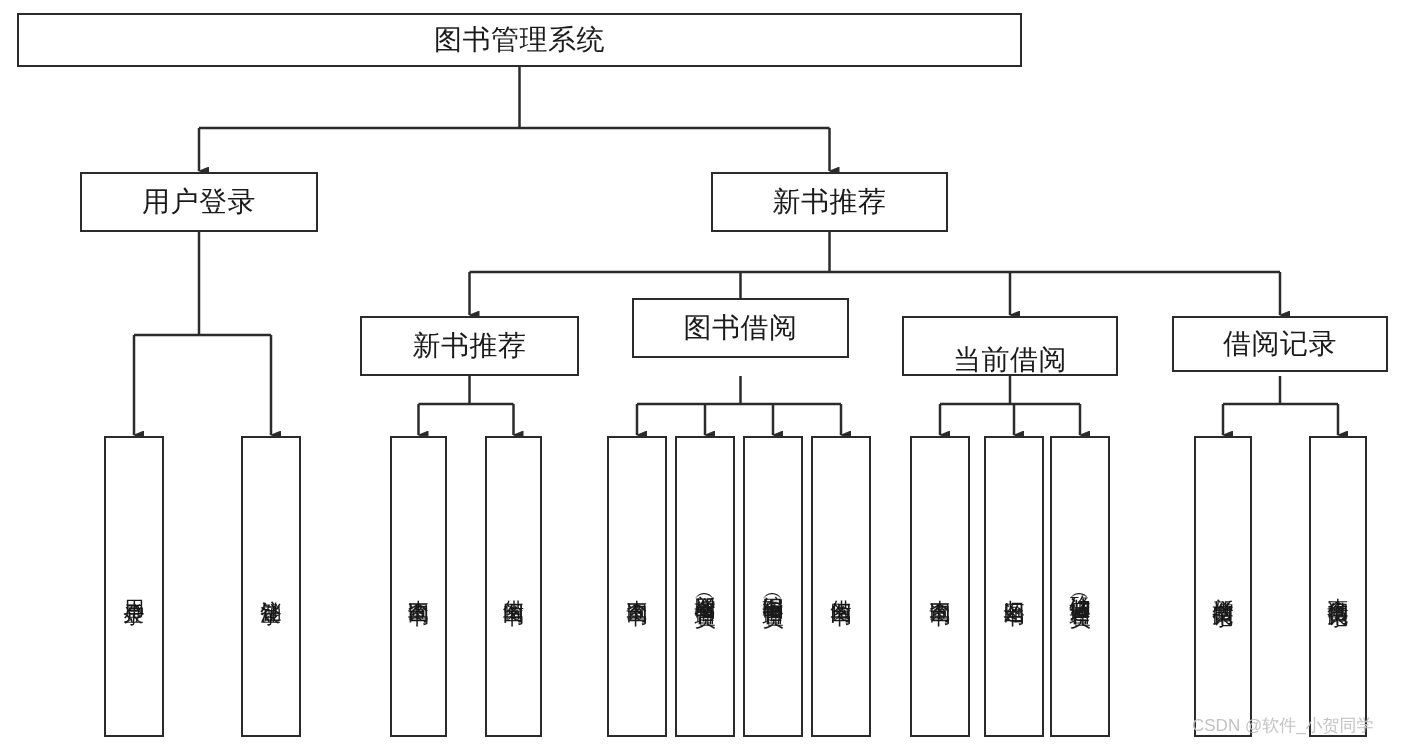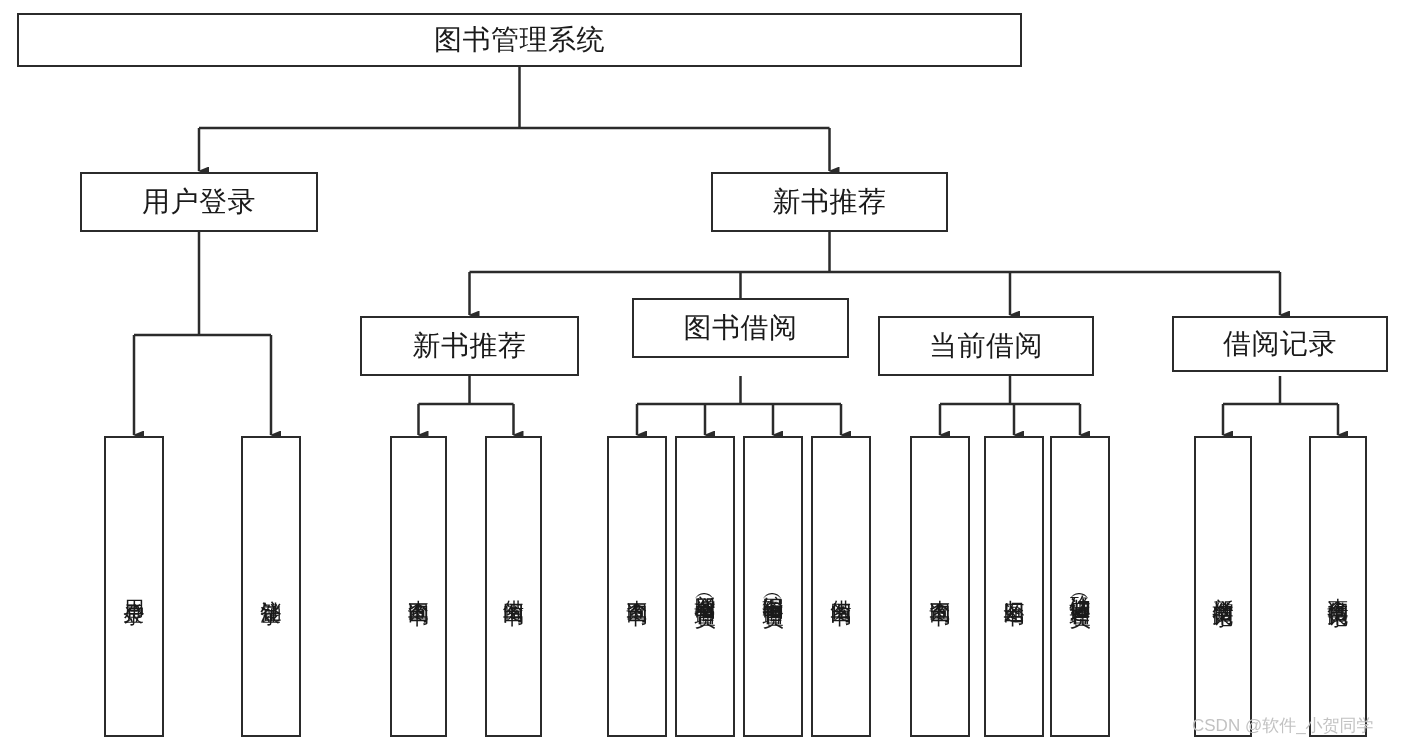--- a/index.html
+++ b/index.html
@@ -119,21 +119,21 @@
       </div>
       <div class="node horizontal" style="left: 711px; top: 172px; width: 237px; height: 60px;">
         <span class="label">新书推荐</span>
       </div>
       <div class="node horizontal" style="left: 360px; top: 316px; width: 219px; height: 60px;">
         <span class="label">新书推荐</span>
       </div>
       <div class="node horizontal" style="left: 632px; top: 298px; width: 217px; height: 60px;">
         <span class="label">图书借阅</span>
       </div>
-      <div class="node horizontal" style="left: 878px; top: 316px; width: 216px; height: 60px;">
+      <div class="node horizontal" style="left: 902px; top: 316px; width: 216px; height: 60px; align-items: flex-end;">
         <span class="label">当前借阅</span>
       </div>
       <div class="node horizontal" style="left: 1172px; top: 316px; width: 216px; height: 56px;">
         <span class="label">借阅记录</span>
       </div>
       <div class="node vertical" style="left: 104px; top: 436px; width: 60px; height: 301px;">
         <span class="label">用户登录</span>
       </div>
       <div class="node vertical" style="left: 241px; top: 436px; width: 60px; height: 301px;">
         <span class="label">注销登录</span>

